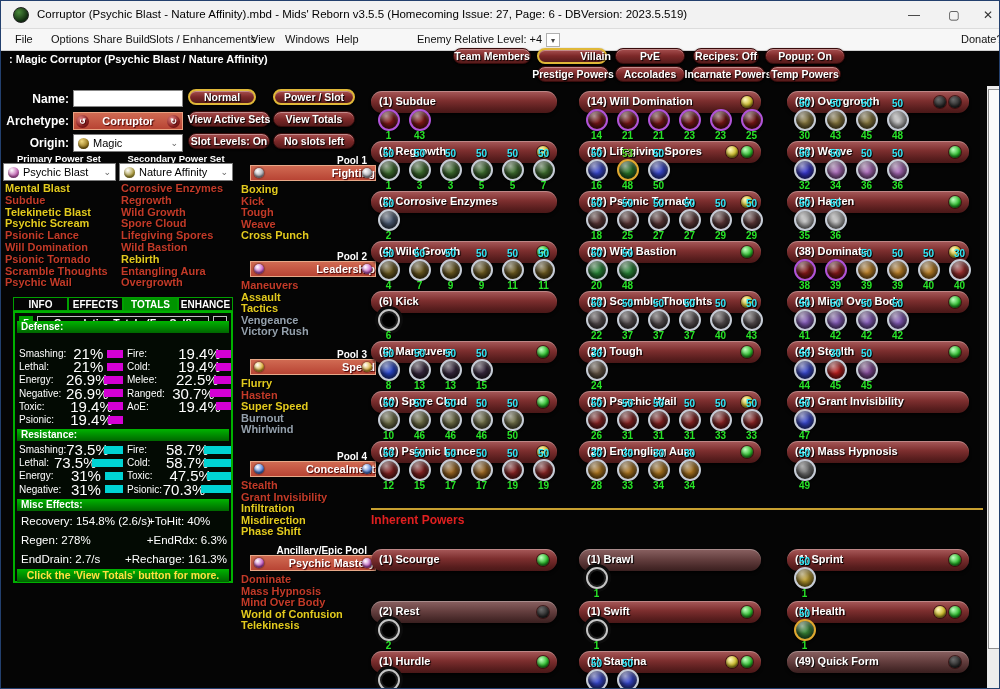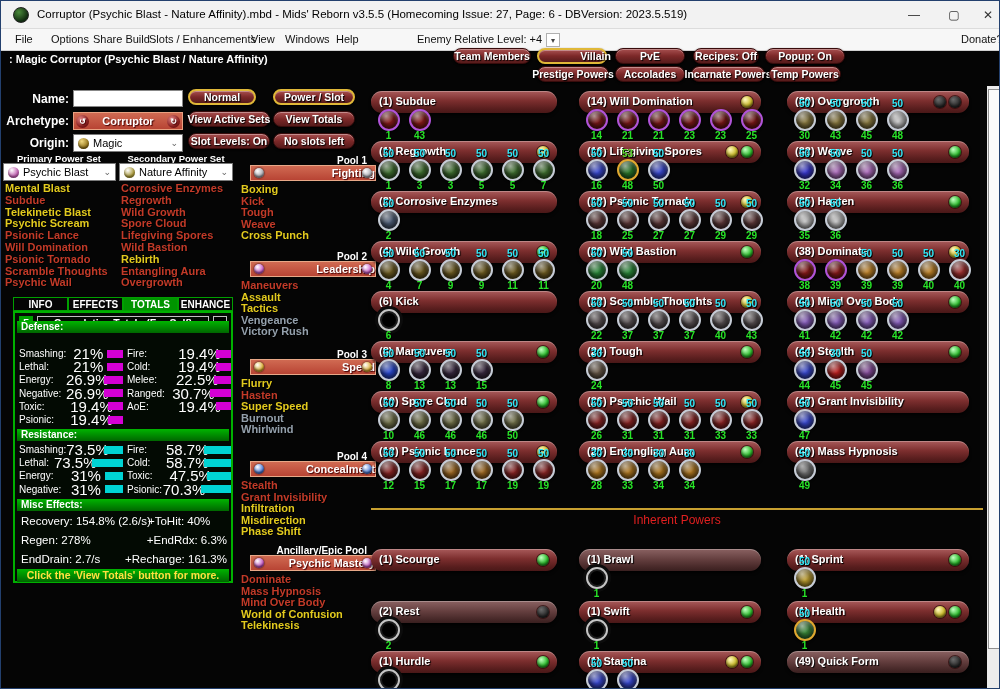--- a/index.html
+++ b/index.html
@@ -85,21 +85,21 @@
   .stop { height:10px; line-height:10px; font-weight:bold; font-size:10px; color:#30e8f8; text-shadow:1px 1px 0 #000; }
   .stop.alt { color:#58d828; }
   .sicon { width:22px; height:22px; border-radius:50%; border:2px solid #c6ccd6;
     box-shadow:0 1px 2px #000, inset 0 -3px 4px rgba(0,0,0,.45), inset 0 2px 3px rgba(255,255,255,.3); }
   .sicon.purple { border-color:#b054d8; }
   .sicon.gold { border-color:#e0a830; }
   .sicon.empty { border-color:#c4c4c4; background:#000 !important; box-shadow:0 0 0 3px #0c0c0c, inset 0 0 0 2px #1c1c1c; }
   .sbot { height:10px; line-height:10px; font-weight:bold; font-size:10px; color:#28e428; text-shadow:1px 1px 0 #000; }
 
   .inhdivider { position:absolute; left:370px; width:612px; top:507px; height:2px; background:#c8a030; }
-  .inhheader { position:absolute; left:370px; width:612px; top:512px; text-align:center; font-weight:normal; font-size:12px; color:#e02020; }
+  .inhheader { position:absolute; left:370px; width:612px; top:512px; font-weight:bold; font-size:12px; color:#e02020; }
 
   
   .sbtrack { position:absolute; left:986px; top:85px; width:14px; height:604px; background:#ececec; }
   .sbthumb { position:absolute; left:1px; top:3px; width:12px; height:560px; background:#fbfbfb; border:1px solid #909090; }
 </style>
 </head>
 <body>
 
 <div id="app">
 

